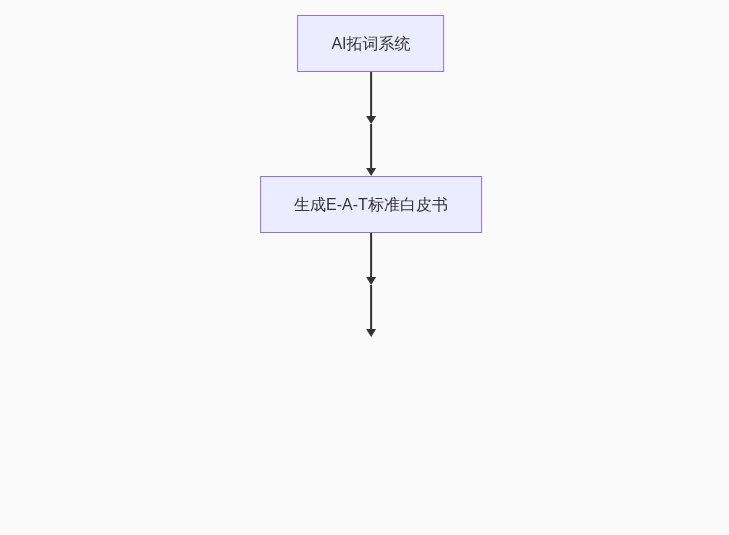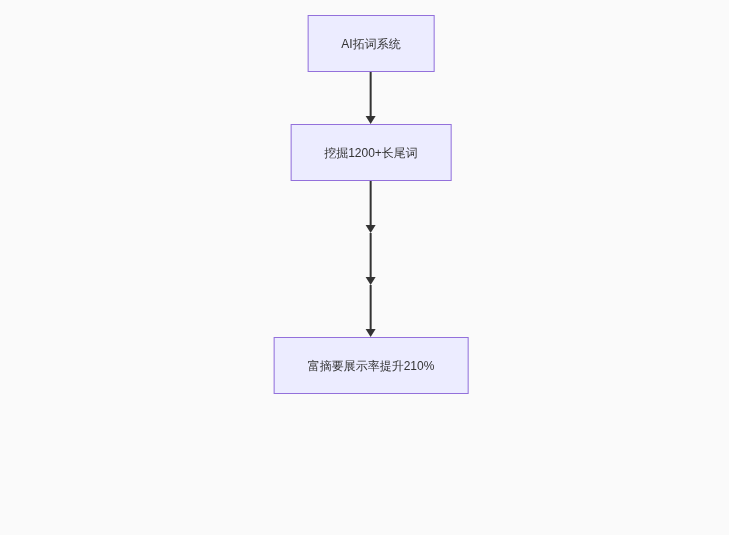--- a/index.html
+++ b/index.html
@@ -23,21 +23,21 @@
     flex-direction: column;
     align-items: center;
   }
   .node {
     box-sizing: border-box;
     height: 57px;
     padding: 0 33px;
     background: #ECECFF;
     border: 1px solid #9370DB;
     color: #333333;
-    font-size: 12px;
+    font-size: 16px;
     line-height: 1;
     white-space: nowrap;
     display: flex;
     align-items: center;
     justify-content: center;
   }
   .arrow {
     height: 52px;
     display: flex;
     flex-direction: column;
@@ -63,38 +63,35 @@
 
   <div class="node">
     <span>AI拓词系统</span>
   </div>
 
   <div class="arrow">
     <div class="line"></div>
     <div class="head"></div>
   </div>
 
+
+  <div class="arrow">
+    <div class="line"></div>
+    <div class="head"></div>
+  </div>
+
   <div class="node">
-    <span>挖掘1200+长尾词</span>
+    <span>生成E-A-T标准白皮书</span>
   </div>
 
   <div class="arrow">
     <div class="line"></div>
     <div class="head"></div>
   </div>
 
 
   <div class="arrow">
     <div class="line"></div>
     <div class="head"></div>
   </div>
 
 
-  <div class="arrow">
-    <div class="line"></div>
-    <div class="head"></div>
-  </div>
-
-  <div class="node">
-    <span>富摘要展示率提升210%</span>
-  </div>
-
 </div>
 
 </body></html>

